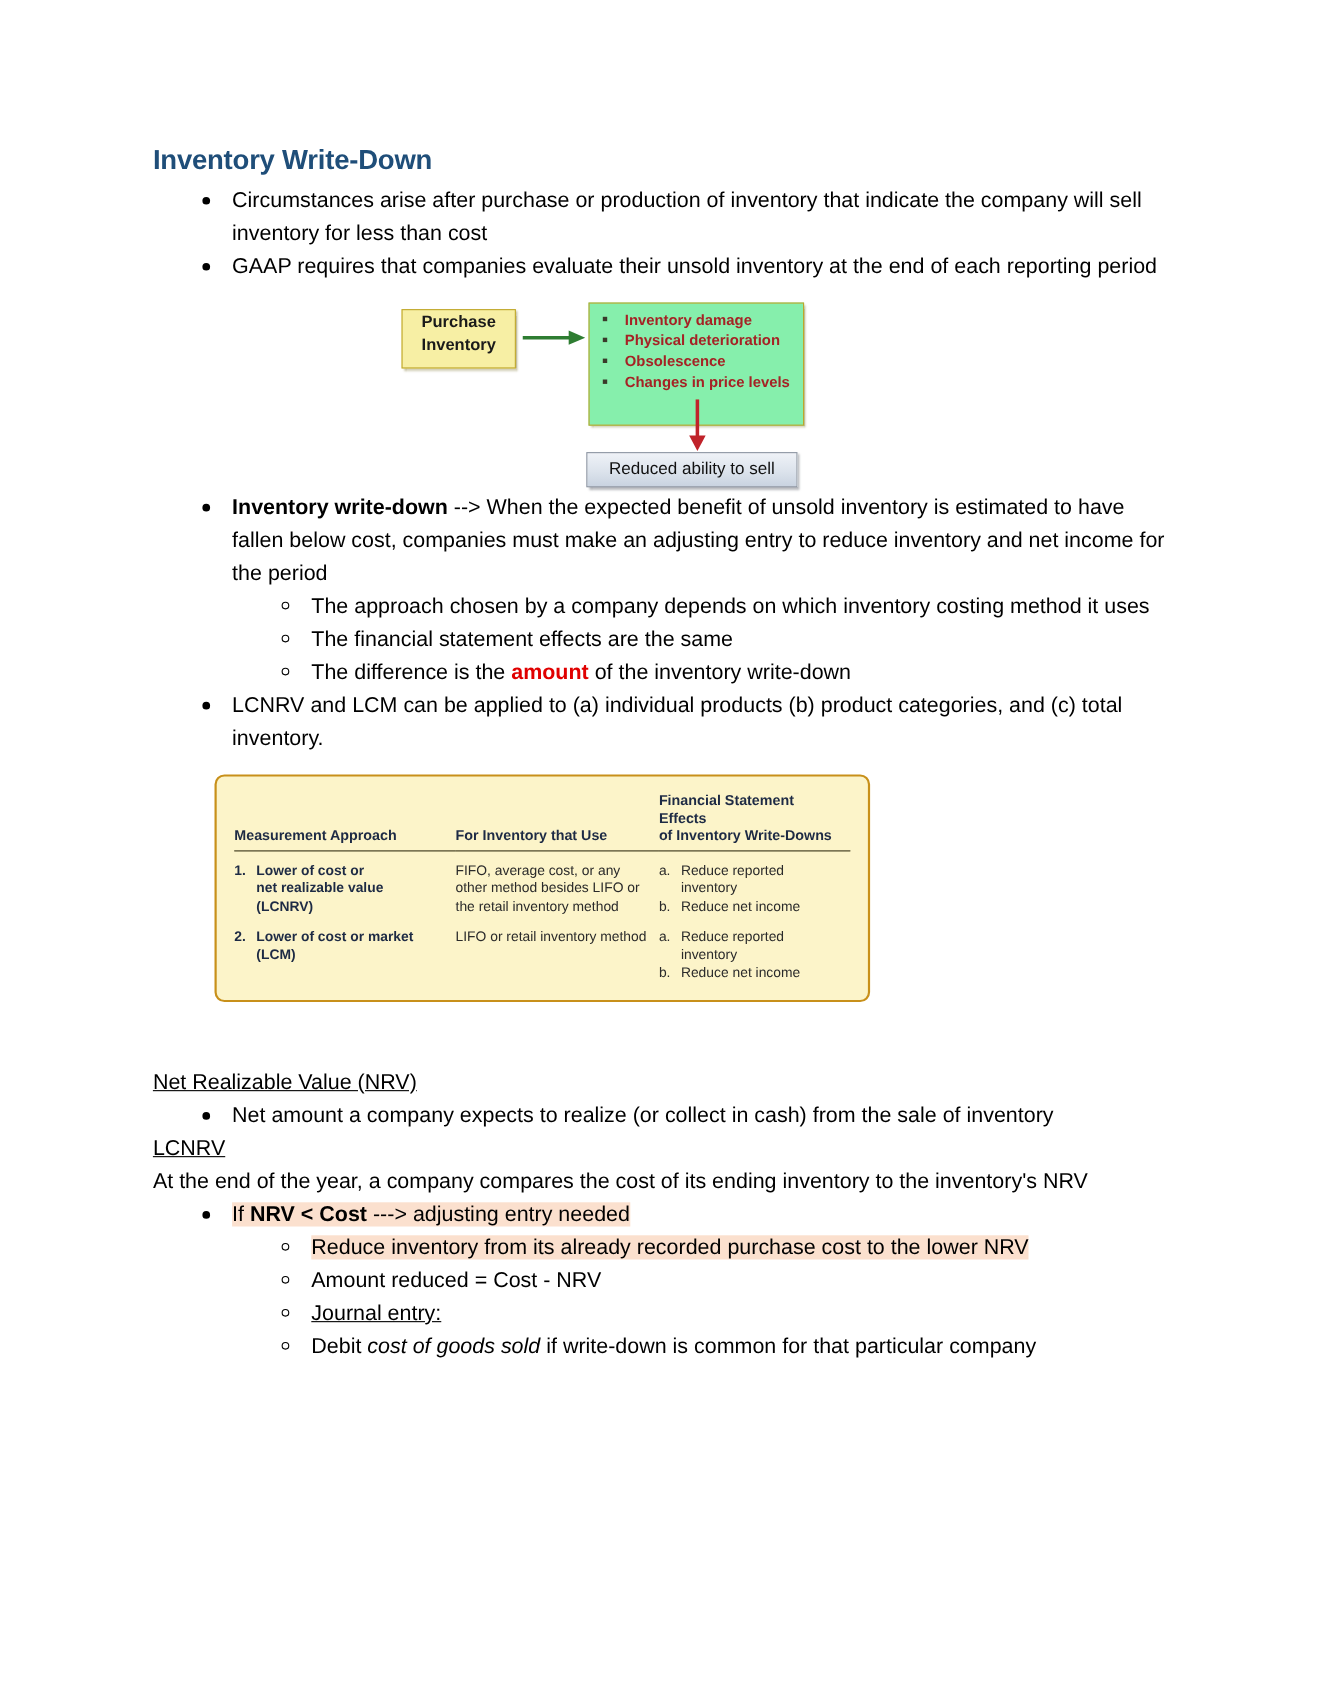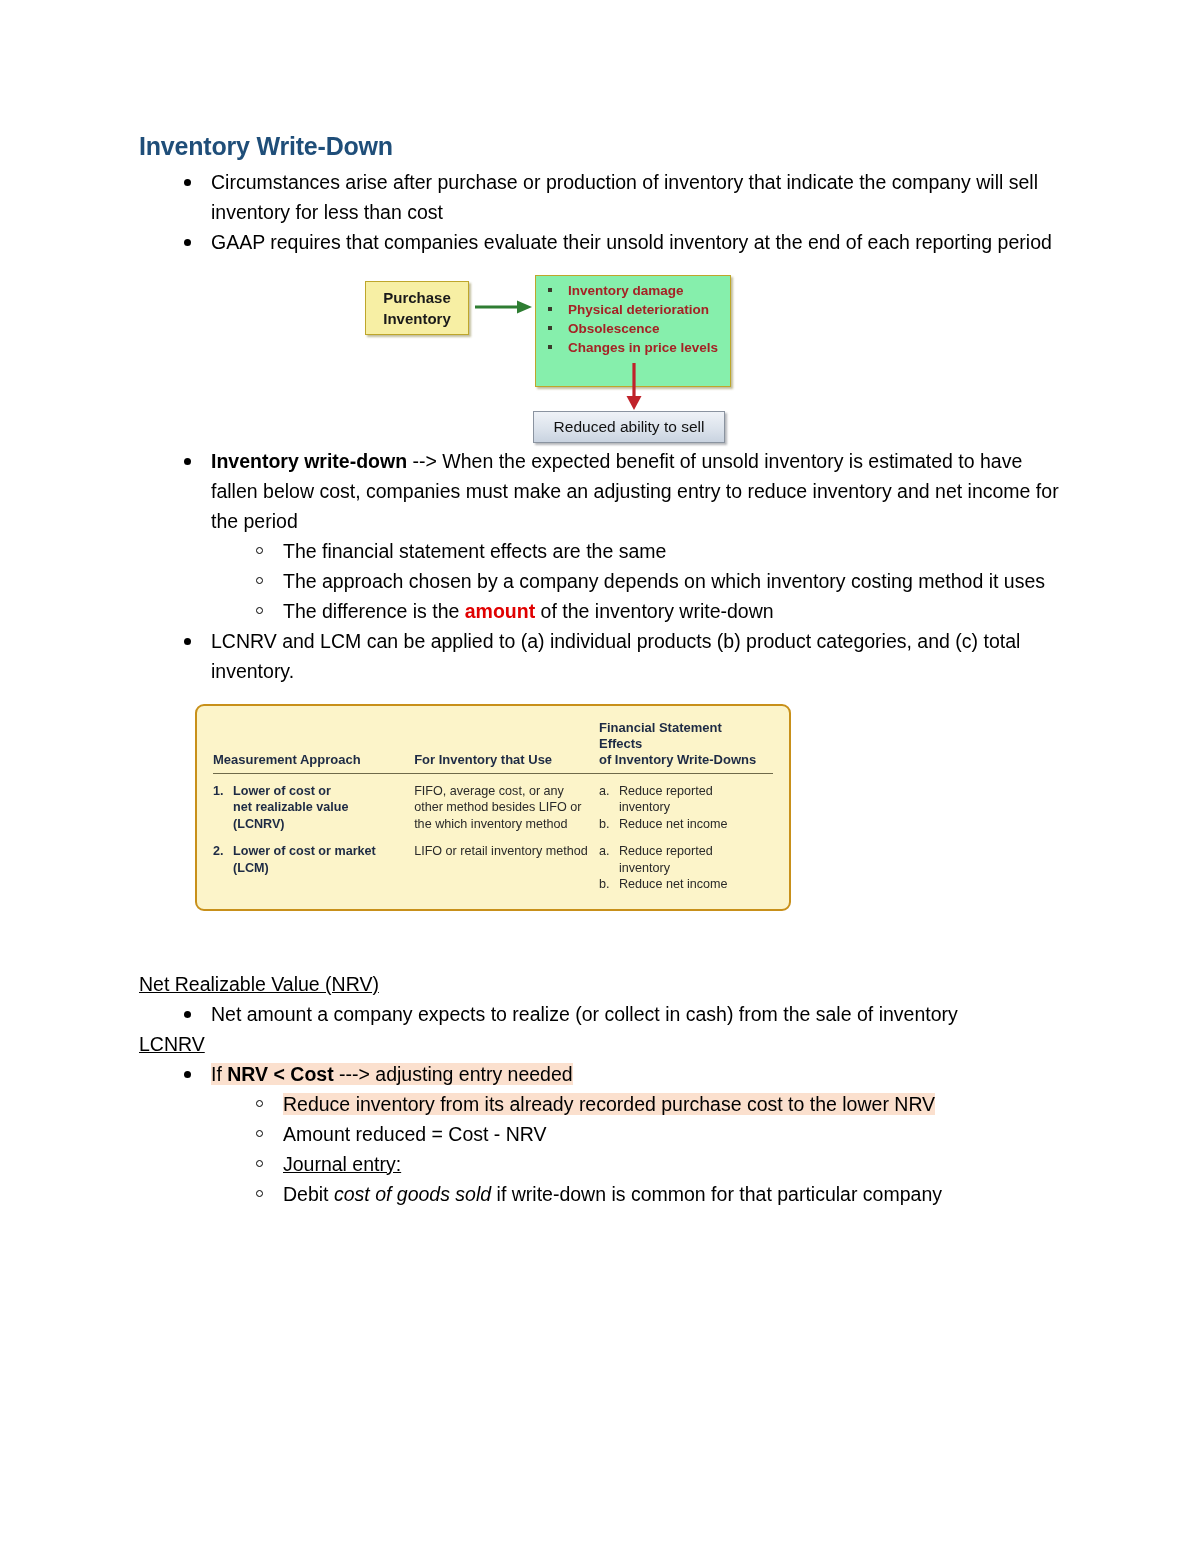--- a/index.html
+++ b/index.html
@@ -115,21 +115,21 @@
     left: 226px;
     top: 10px;
     width: 102px;
     height: 52px;
     background: #F7EFA4;
     border: 1.5px solid #BEA62B;
     box-shadow: 2px 2px 2px rgba(120,110,40,.45);
     display: flex;
     flex-direction: column;
     align-items: center;
-    justify-content: center;
+    justify-content: flex-start;
     font-size: 15px;
     font-weight: bold;
     color: #1a1a1a;
     line-height: 21px;
   }
   .flow-arrow-right {
     position: absolute;
     left: 336px;
     top: 28px;
     width: 58px;
@@ -285,22 +285,22 @@
       </svg>
 
       <div class="flow-box-reduced">Reduced ability to sell</div>
     </div>
 
     <ul class="lvl1">
       <li>
         <span class="b">Inventory write-down</span><span> --&gt; When the expected benefit of unsold inventory is estimated to have fallen below cost, companies must make an adjusting entry to reduce inventory and net income for the period</span>
 
         <ul class="lvl2">
+          <li><span>The approach chosen by a company depends on which inventory costing method it uses</span></li>
           <li><span>The financial statement effects are the same</span></li>
-          <li><span>The approach chosen by a company depends on which inventory costing method it uses</span></li>
           <li><span>The difference is the </span><span class="red-bold">amount</span><span> of the inventory write-down</span></li>
         </ul>
       </li>
       <li><span>LCNRV and LCM can be applied to (a) individual products (b) product categories, and (c) total inventory.</span></li>
     </ul>
 
     <div class="table-card">
       <table class="mtable">
         <thead>
           <tr>
@@ -317,21 +317,21 @@
             <td class="approach">
               <ul class="numlist">
                 <li>
                   <span class="mk">1.</span>
                   <span>Lower of cost or</span><br>
                   <span>net realizable value</span><br>
                   <span>(LCNRV)</span>
                 </li>
               </ul>
             </td>
-            <td>FIFO, average cost, or any other method besides LIFO or the which inventory method</td>
+            <td>FIFO, average cost, or any other method besides LIFO or the retail inventory method</td>
             <td>
               <ul class="sublines">
                 <li><span class="mk">a.</span><span>Reduce reported inventory</span></li>
                 <li><span class="mk">b.</span><span>Reduce net income</span></li>
               </ul>
             </td>
           </tr>
           <tr>
             <td class="approach">
               <ul class="numlist">
@@ -359,20 +359,21 @@
 
     <p class="body-line"><span class="u">Net Realizable Value (NRV)</span></p>
 
 
     <ul class="lvl1">
       <li><span>Net amount a company expects to realize (or collect in cash) from the sale of inventory</span></li>
     </ul>
 
     <p class="body-line"><span class="u">LCNRV</span></p>
 
+    <p class="body-line">At the end of the year, a company compares the cost of its ending inventory to the inventory's NRV</p>
 
     <ul class="lvl1">
       <li>
         <span class="hl"><span>If </span><span class="b">NRV &lt; Cost</span><span> ---&gt; adjusting entry needed</span></span>
 
         <ul class="lvl2">
           <li><span class="hl">Reduce inventory from its already recorded purchase cost to the lower NRV</span></li>
           <li><span>Amount reduced = Cost - NRV</span></li>
           <li><span class="u">Journal entry:</span></li>
           <li><span>Debit </span><span class="i">cost of goods sold</span><span> if write-down is common for that particular company</span></li>

